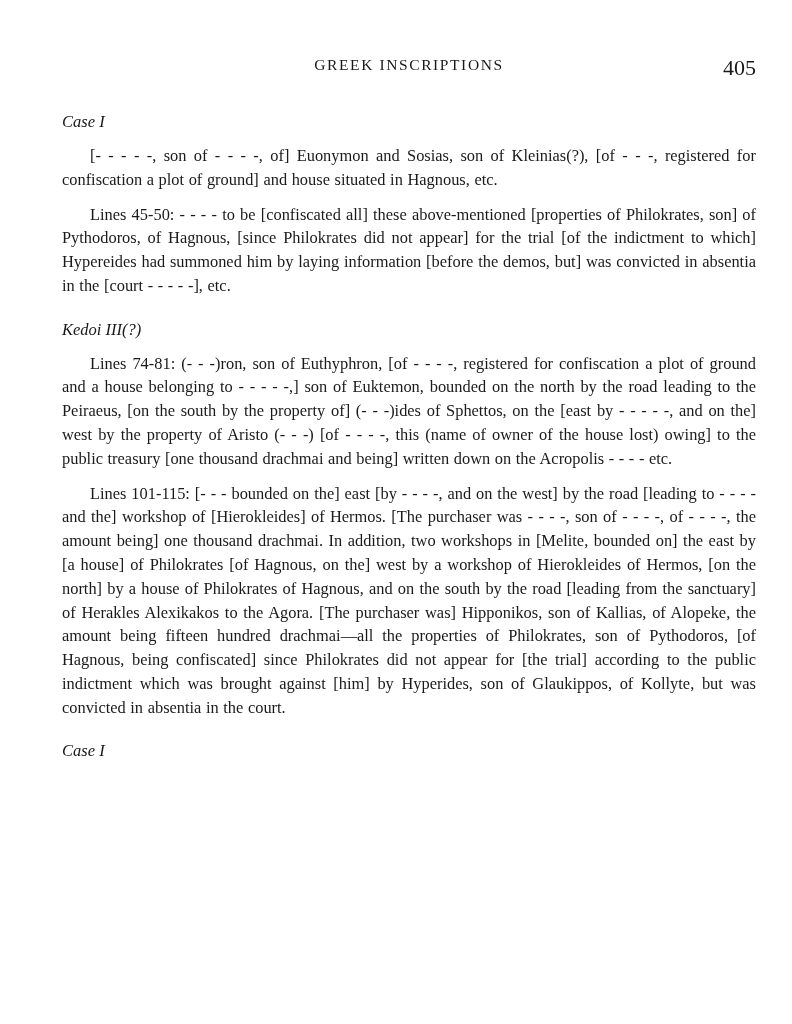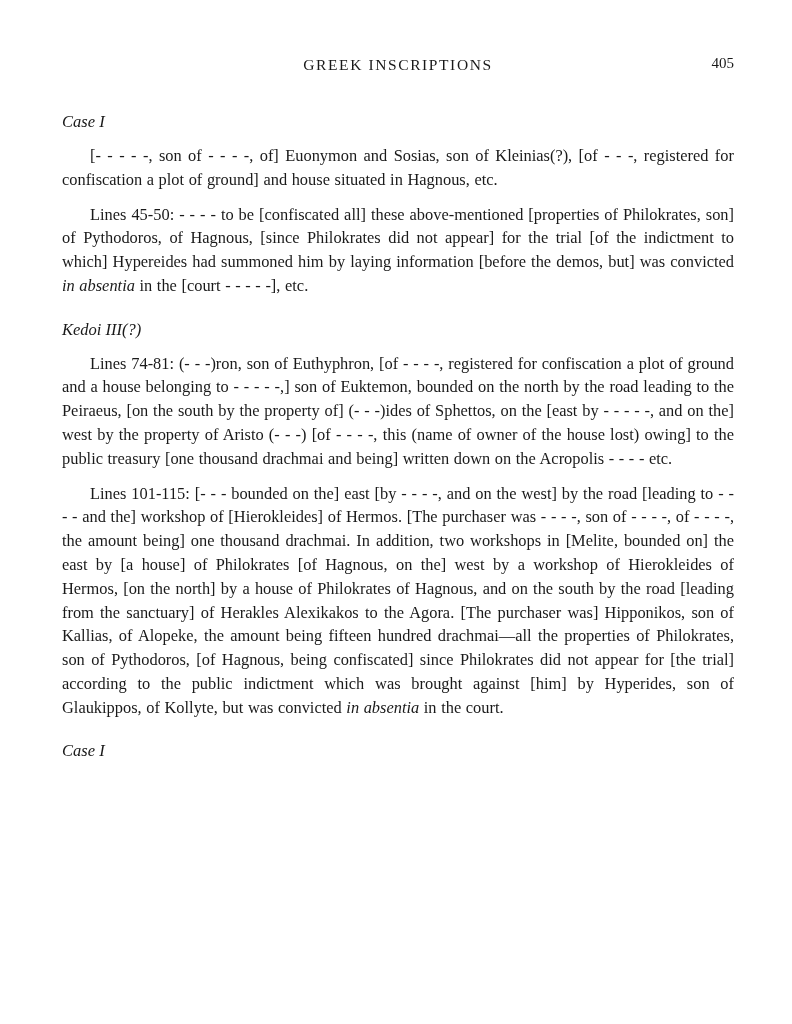--- a/index.html
+++ b/index.html
@@ -12,59 +12,58 @@
     height: 1024px;
     font-family: "Liberation Serif", serif;
     color: #1a1a1a;
     position: relative;
   }
   .page {
     position: relative;
     width: 792px;
     height: 1024px;
     box-sizing: border-box;
-    padding: 56px 58px 40px 62px;
+    padding: 56px 36px 40px 62px;
   }
   .running-head {
     position: relative;
     height: 34px;
     margin-bottom: 16px;
   }
   .head-title {
     text-align: center;
     font-size: 15.5px;
     letter-spacing: 1.6px;
     font-variant: normal;
     color: #191919;
   }
   .page-number {
     position: absolute;
     right: 0;
     top: -1px;
-    font-size: 15px;
+    font-size: 22px;
     color: #191919;
   }
   .case-heading {
     text-align: left;
     font-style: italic;
     font-size: 16.5px;
     margin: 22px 0 12px 0;
     color: #191919;
   }
   p.para {
     margin: 0 0 11px 0;
     font-size: 16.4px;
     line-height: 1.45;
     text-align: justify;
     text-indent: 28px;
     color: #1a1a1a;
     word-spacing: 0.5px;
   }
   .it {
-    font-style: italic;
   }
 </style>
 </head>
 <body>
 
 <div class="page">
 
   <div class="running-head">
     <div class="head-title">GREEK  INSCRIPTIONS</div>
     <div class="page-number">405</div>

